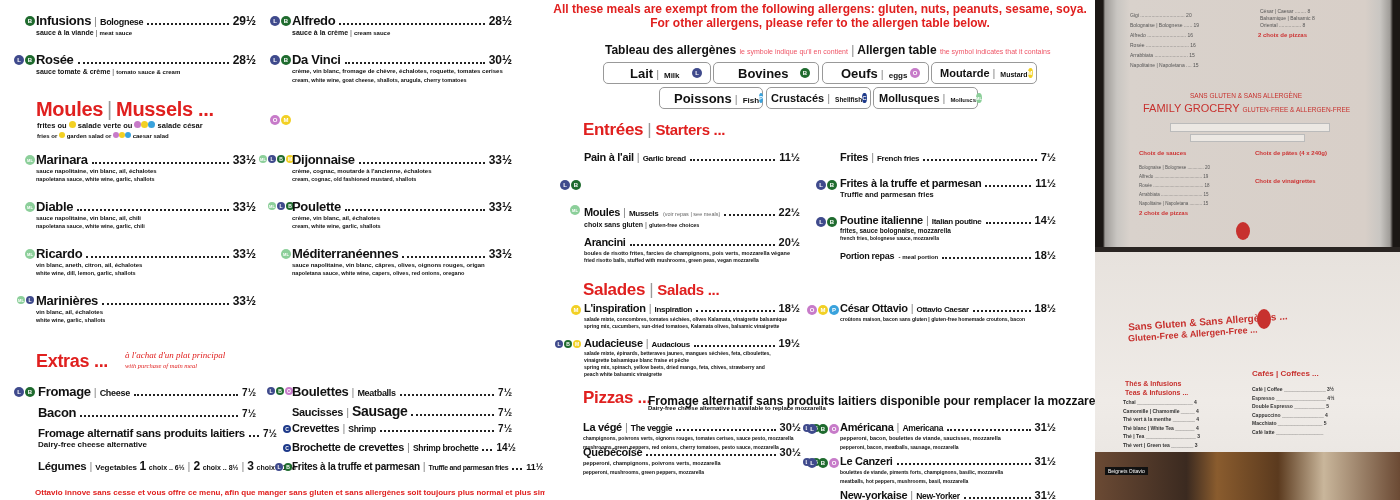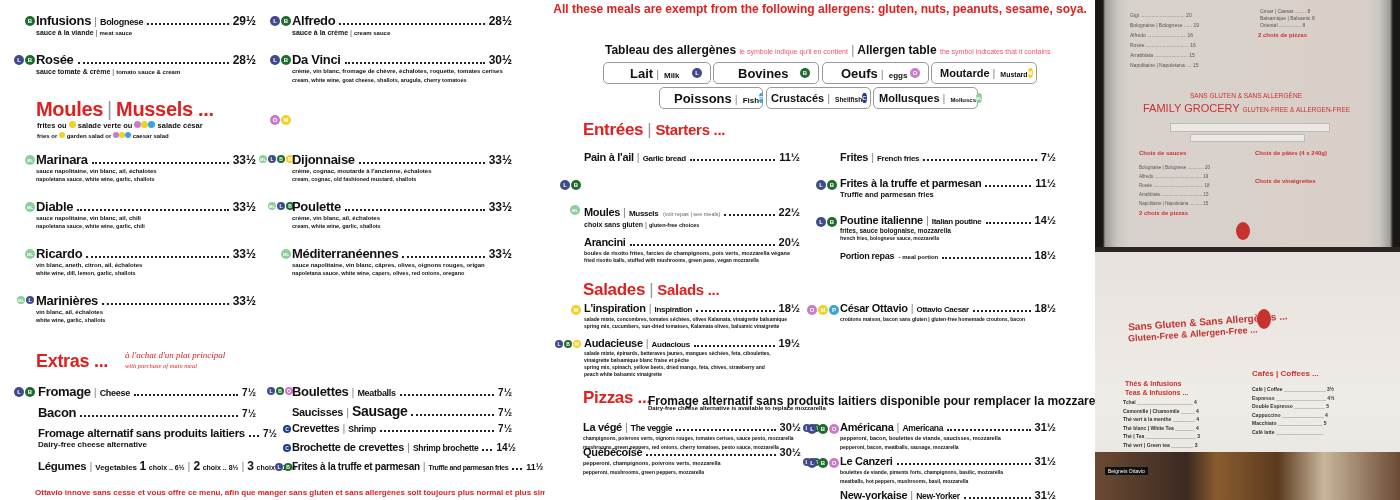--- a/index.html
+++ b/index.html
@@ -299,20 +299,21 @@
         <span class="dots"></span>
         <span class="price" style="font-size:9px">11½</span>
       </div>
   </div>
 
   <div class="note red" style="left:35px;top:488px;font-size:8px">Ottavio innove sans cesse et vous offre ce menu, afin que manger sans gluten et sans allergènes soit toujours plus normal et plus simple.</div>
 </div>
 
 <div class="panel p2">
   <div class="note red" style="left:0;width:550px;text-align:center;top:2px;font-size:12px;line-height:14px">All these meals are exempt from the following allergens: gluten, nuts, peanuts, sesame, soya.</div>
+  <div class="note red" style="left:0;width:550px;text-align:center;top:16px;font-size:12px;line-height:14px">For other allergens, please refer to the allergen table below.</div>
 
   <div class="note" style="left:60px;top:43px;font-size:12px;line-height:14px">
     <span>Tableau des allergènes</span>
     <span class="red" style="font-size:7px;font-weight:normal;color:#e56">le symbole indique qu'il en contient</span>
     <span style="color:#888;font-weight:normal">|</span>
     <span>Allergen table</span>
     <span class="red" style="font-size:7px;font-weight:normal;color:#e56">the symbol indicates that it contains</span>
   </div>
 
   <div class="allergen-box" style="left:58px;top:62px;width:108px">

